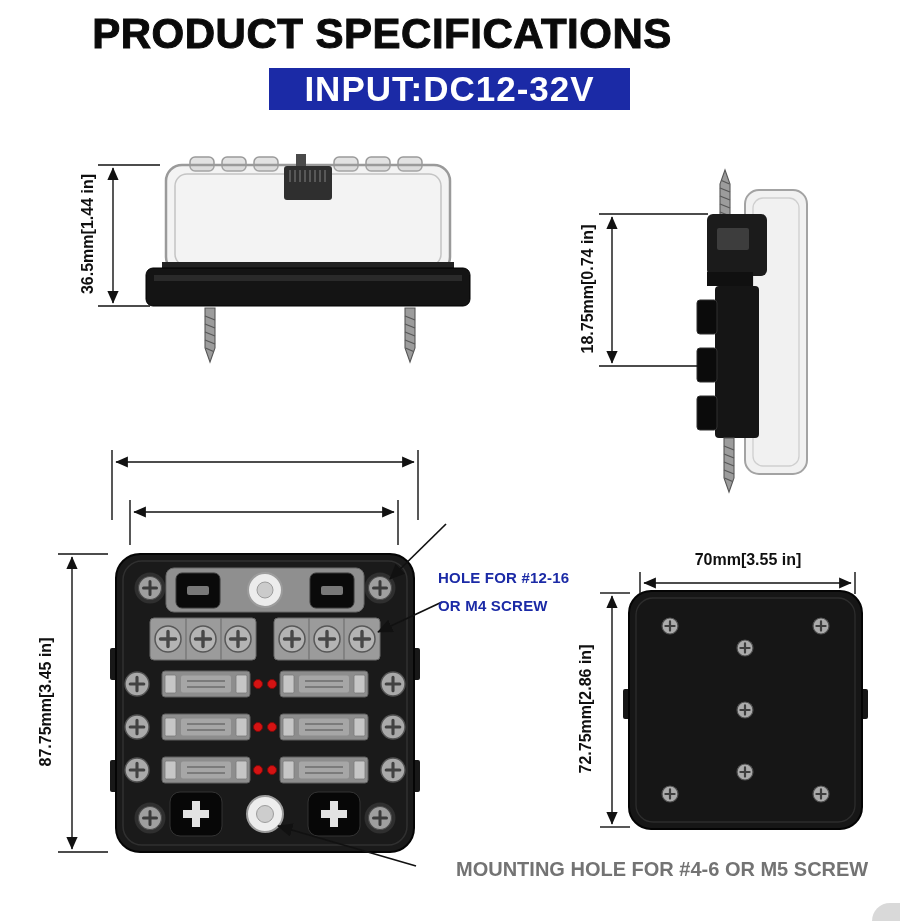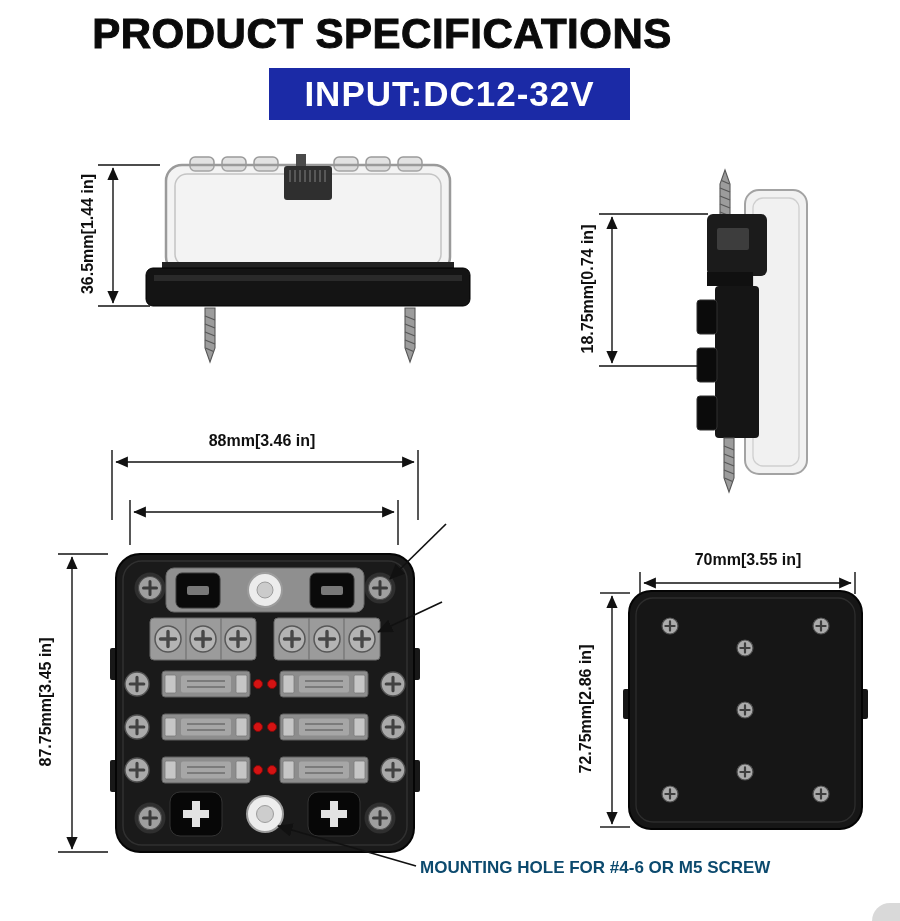--- a/index.html
+++ b/index.html
@@ -1,28 +1,28 @@
 <!DOCTYPE html>
 <html><head>
 <meta charset="utf-8">
 <style>
   html,body{margin:0;padding:0;background:#ffffff;}
   #canvas{position:relative;width:900px;height:921px;background:#ffffff;overflow:hidden;
           font-family:"Liberation Sans","DejaVu Sans",sans-serif;}
   .abs{position:absolute;}
   #title{top:10px;left:0;width:764px;text-align:center;font-size:42px;font-weight:bold;
          color:#0a0a0a;letter-spacing:.5px;-webkit-text-stroke:1px #0a0a0a;}
-  #banner{left:269px;top:68px;width:361px;height:52px;background:#1b2aa6;
+  #banner{left:269px;top:68px;width:361px;height:42px;background:#1b2aa6;
           display:flex;align-items:center;justify-content:center;}
   #banner span{color:#ffffff;font-size:35px;font-weight:bold;letter-spacing:1px;}
   .dim-h{width:190px;text-align:center;font-size:16px;font-weight:bold;color:#101010;white-space:nowrap;}
   .dim-v{width:190px;text-align:center;font-size:16px;font-weight:bold;color:#101010;
          transform:rotate(-90deg);white-space:nowrap;}
   .note{color:#1b2aa6;font-weight:bold;font-size:15px;line-height:28px;letter-spacing:.2px;white-space:nowrap;}
-  .note-big{color:#0c4a6e;font-weight:bold;font-size:17px;white-space:nowrap;}
+  .note-big{color:#737373;font-weight:bold;font-size:20px;white-space:nowrap;margin-left:36px;}
   #corner-artifact{left:872px;top:903px;width:28px;height:18px;background:#d9d9d9;border-top-left-radius:18px;}
   svg{display:block;}
 </style>
 </head>
 <body>
 
 <div id="canvas">
 
   <svg width="0" height="0" class="abs" aria-hidden="true">
     <defs>
@@ -254,24 +254,25 @@
       <g stroke-width="1.7">
         <line x1="446" y1="524" x2="390" y2="579" marker-end="url(#arr)"></line>
         <line x1="442" y1="602" x2="378" y2="632" marker-end="url(#arr)"></line>
         <line x1="416" y1="866" x2="278" y2="826" marker-end="url(#arr)"></line>
       </g>
     </g>
   </svg>
 
   <div class="abs dim-v" style="left:-7px;top:225px">36.5mm[1.44 in]</div>
   <div class="abs dim-v" style="left:493px;top:280px">18.75mm[0.74 in]</div>
-  <div class="abs dim-h" style="left:167px;top:432px">88mm[3.46 in]</div>
   <div class="abs dim-v" style="left:-49px;top:693px">87.75mm[3.45 in]</div>
   <div class="abs dim-h" style="left:653px;top:551px">70mm[3.55 in]</div>
   <div class="abs dim-v" style="left:491px;top:700px">72.75mm[2.86 in]</div>
 
   <div class="abs note" style="left:438px;top:564px;width:180px">
+    <div>HOLE FOR #12-16</div>
+    <div>OR M4 SCREW</div>
   </div>
   <div class="abs note-big" style="left:420px;top:858px">MOUNTING HOLE FOR #4-6 OR M5 SCREW</div>
 
   <div id="corner-artifact" class="abs"></div>
 
 </div>
 
 </body></html>

